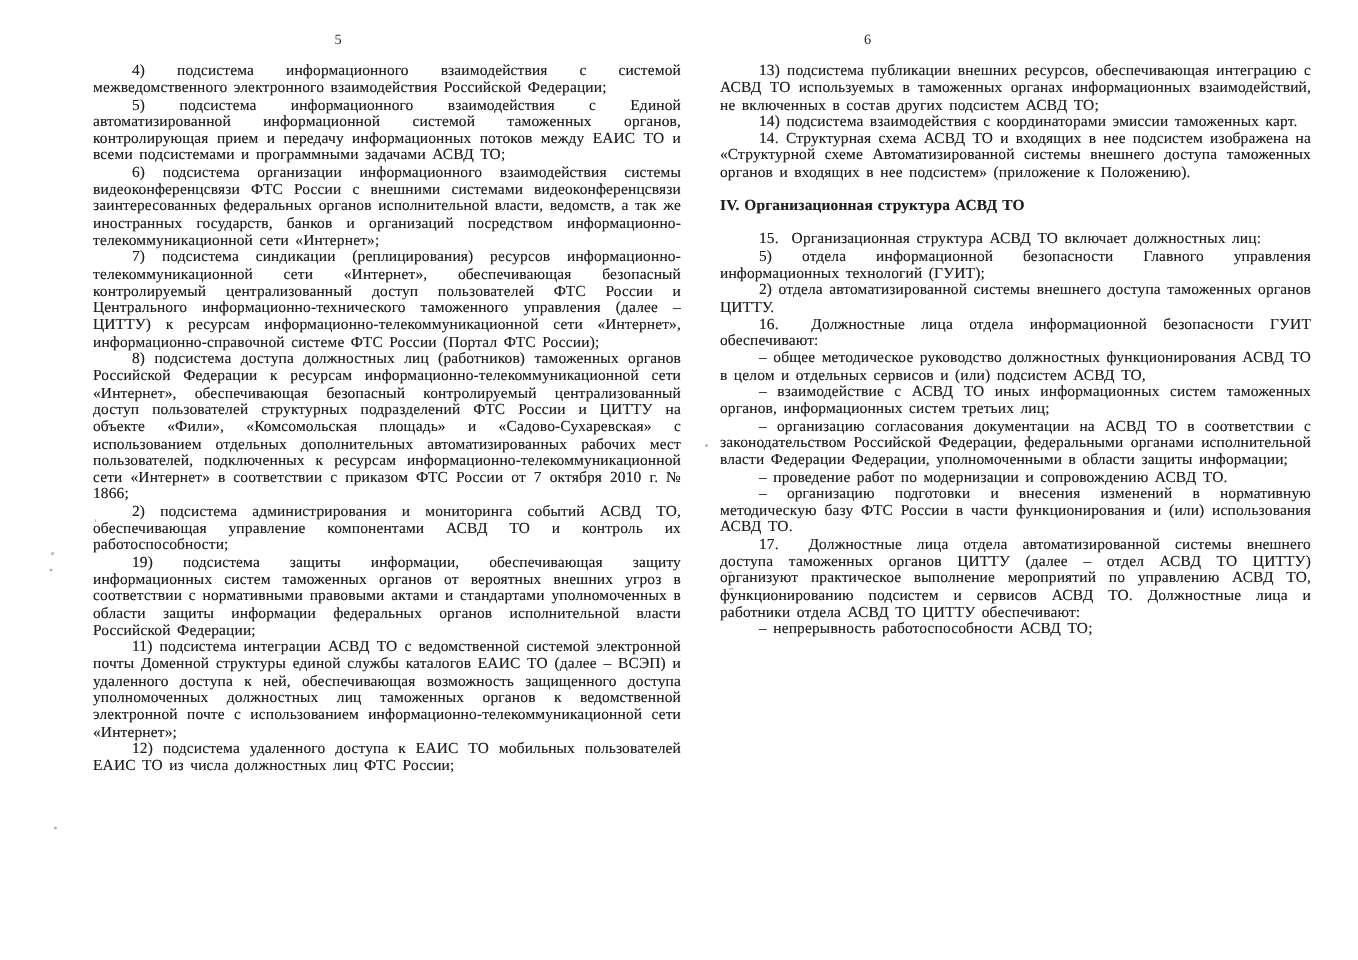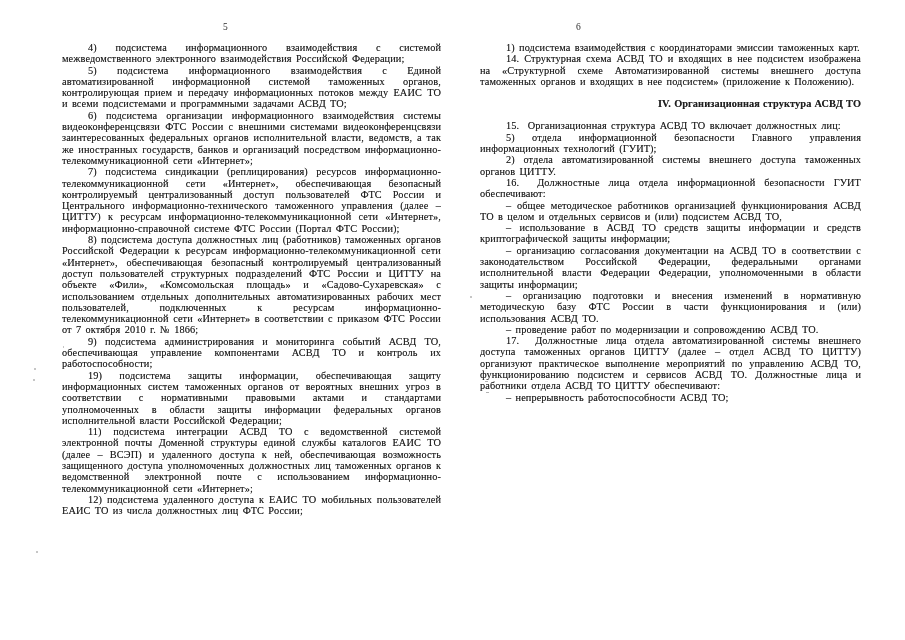--- a/index.html
+++ b/index.html
@@ -30,35 +30,35 @@
     font-size: 9.5px;
     color: #2b2b2b;
   }
   .page.left  .page-number { left: 161px; }
   .page.right .page-number { left: 96px; }
 
   .body-text {
     position: absolute;
     top: 42px;
     left: 0;
-    right: 16px;
+    right: 3px;
   }
   .para {
     margin: 0;
     font-size: 10.3px;
     line-height: 11.3px;
     text-align: justify;
     text-indent: 26px;
     word-spacing: 1.6px;
     letter-spacing: 0.1px;
     color: #202020;
     text-shadow: 0 0 0.4px rgba(40,40,40,0.55);
   }
   .para.heading {
-    text-align: right;
+    text-align: left;
     text-indent: 0;
     font-weight: bold;
     margin: 11px 0 11px 0;
     word-spacing: 0.5px;
   }
   .speck {
     position: absolute;
     background: #8a8a8a;
     border-radius: 50%;
     opacity: 0.65;
@@ -70,42 +70,43 @@
 <div class="sheet">
 
   <div class="page left">
     <div class="page-number">5</div>
     <div class="body-text">
       <p class="para">4) подсистема информационного взаимодействия с системой межведомственного электронного взаимодействия Российской Федерации;</p>
       <p class="para">5) подсистема информационного взаимодействия с Единой автоматизированной информационной системой таможенных органов, контролирующая прием и передачу информационных потоков между ЕАИС ТО и всеми подсистемами и программными задачами  АСВД ТО;</p>
       <p class="para">6) подсистема организации информационного взаимодействия системы видеоконференцсвязи ФТС России с внешними системами видеоконференцсвязи заинтересованных федеральных органов исполнительной власти, ведомств, а так же иностранных государств, банков и организаций посредством информационно-телекоммуникационной сети «Интернет»;</p>
       <p class="para">7) подсистема синдикации (реплицирования) ресурсов информационно-телекоммуникационной сети «Интернет», обеспечивающая безопасный контролируемый централизованный доступ пользователей ФТС России и Центрального информационно-технического таможенного управления (далее – ЦИТТУ) к ресурсам информационно-телекоммуникационной сети «Интернет», информационно-справочной системе ФТС России (Портал ФТС России);</p>
       <p class="para">8) подсистема доступа должностных лиц (работников) таможенных органов Российской Федерации к ресурсам информационно-телекоммуникационной сети «Интернет», обеспечивающая безопасный контролируемый централизованный доступ пользователей структурных подразделений ФТС России и ЦИТТУ на объекте «Фили», «Комсомольская площадь» и «Садово-Сухаревская» с использованием отдельных дополнительных автоматизированных рабочих мест пользователей, подключенных к ресурсам информационно-телекоммуникационной сети «Интернет» в соответствии с приказом ФТС России от 7 октября 2010 г. № 1866;</p>
-      <p class="para">9) подсистема администрирования и мониторинга событий АСВД ТО, обеспечивающая управление компонентами АСВД ТО и контроль их работоспособности;</p>
+      <p class="para">2) подсистема администрирования и мониторинга событий АСВД ТО, обеспечивающая управление компонентами АСВД ТО и контроль их работоспособности;</p>
       <p class="para">19) подсистема защиты информации, обеспечивающая защиту информационных систем таможенных органов от вероятных внешних угроз в соответствии с нормативными правовыми актами и стандартами уполномоченных в области защиты информации федеральных органов исполнительной власти Российской Федерации;</p>
       <p class="para">11) подсистема интеграции АСВД ТО с ведомственной системой электронной почты Доменной структуры единой службы каталогов ЕАИС ТО (далее – ВСЭП) и удаленного доступа к ней, обеспечивающая возможность защищенного доступа уполномоченных должностных лиц таможенных органов к ведомственной электронной почте с использованием информационно-телекоммуникационной сети «Интернет»;</p>
       <p class="para">12) подсистема удаленного доступа к ЕАИС ТО мобильных пользователей ЕАИС ТО из числа должностных лиц ФТС России;</p>
     </div>
   </div>
 
   <div class="page right">
     <div class="page-number">6</div>
     <div class="body-text">
-      <p class="para">1) подсистема взаимодействия с координаторами эмиссии таможенных карт.</p>
+      <p class="para">13) подсистема публикации внешних ресурсов, обеспечивающая интеграцию с АСВД ТО используемых в таможенных органах информационных взаимодействий, не включенных в состав других подсистем АСВД ТО;</p>
+      <p class="para">14) подсистема взаимодействия с координаторами эмиссии таможенных карт.</p>
       <p class="para">14. Структурная схема АСВД ТО и входящих в нее подсистем изображена на «Структурной схеме Автоматизированной системы внешнего доступа таможенных органов и входящих в нее подсистем» (приложение к Положению).</p>
       <p class="para heading">IV. Организационная структура АСВД ТО</p>
       <p class="para">15.&nbsp;&nbsp;Организационная структура АСВД ТО включает должностных лиц:</p>
       <p class="para">5) отдела информационной безопасности Главного управления информационных технологий (ГУИТ);</p>
       <p class="para">2) отдела автоматизированной системы внешнего доступа таможенных органов ЦИТТУ.</p>
       <p class="para">16.&nbsp;&nbsp;Должностные лица отдела информационной безопасности ГУИТ обеспечивают:</p>
-      <p class="para">– общее методическое работников организацией функционирования АСВД ТО в целом и отдельных сервисов и (или) подсистем АСВД ТО,</p>
-      <p class="para">– использование в АСВД ТО средств защиты информации и средств криптографической защиты информации;</p>
+      <p class="para">– общее методическое руководство должностных функционирования АСВД ТО в целом и отдельных сервисов и (или) подсистем АСВД ТО,</p>
+      <p class="para">– взаимодействие с АСВД ТО иных информационных систем таможенных органов, информационных систем третьих лиц;</p>
       <p class="para">– организацию согласования документации на АСВД ТО в соответствии с законодательством Российской Федерации, федеральными органами исполнительной власти Федерации Федерации, уполномоченными в области защиты информации;</p>
+      <p class="para">– проведение работ по модернизации и сопровождению АСВД ТО.</p>
       <p class="para">– организацию подготовки и внесения изменений в нормативную методическую базу ФТС России в части функционирования и (или) использования АСВД ТО.</p>
-      <p class="para">– проведение работ по модернизации и сопровождению АСВД ТО.</p>
       <p class="para">17.&nbsp;&nbsp;Должностные лица отдела автоматизированной системы внешнего доступа таможенных органов ЦИТТУ (далее – отдел АСВД ТО ЦИТТУ) организуют практическое выполнение мероприятий по управлению АСВД ТО, функционированию подсистем и сервисов АСВД ТО. Должностные лица и работники отдела АСВД ТО ЦИТТУ обеспечивают:</p>
       <p class="para">– непрерывность работоспособности АСВД ТО;</p>
     </div>
   </div>
 
   <div class="speck" style="left:34px; top:368px; width:2px; height:2px;"></div>
   <div class="speck" style="left:33px; top:379px; width:2px; height:2px;"></div>
   <div class="speck" style="left:36px; top:551px; width:2px; height:2px;"></div>
   <div class="speck" style="left:470px; top:296px; width:2px; height:2px;"></div>
   <div class="speck" style="left:485px; top:381px; width:3px; height:1px; border-radius:0;"></div>

